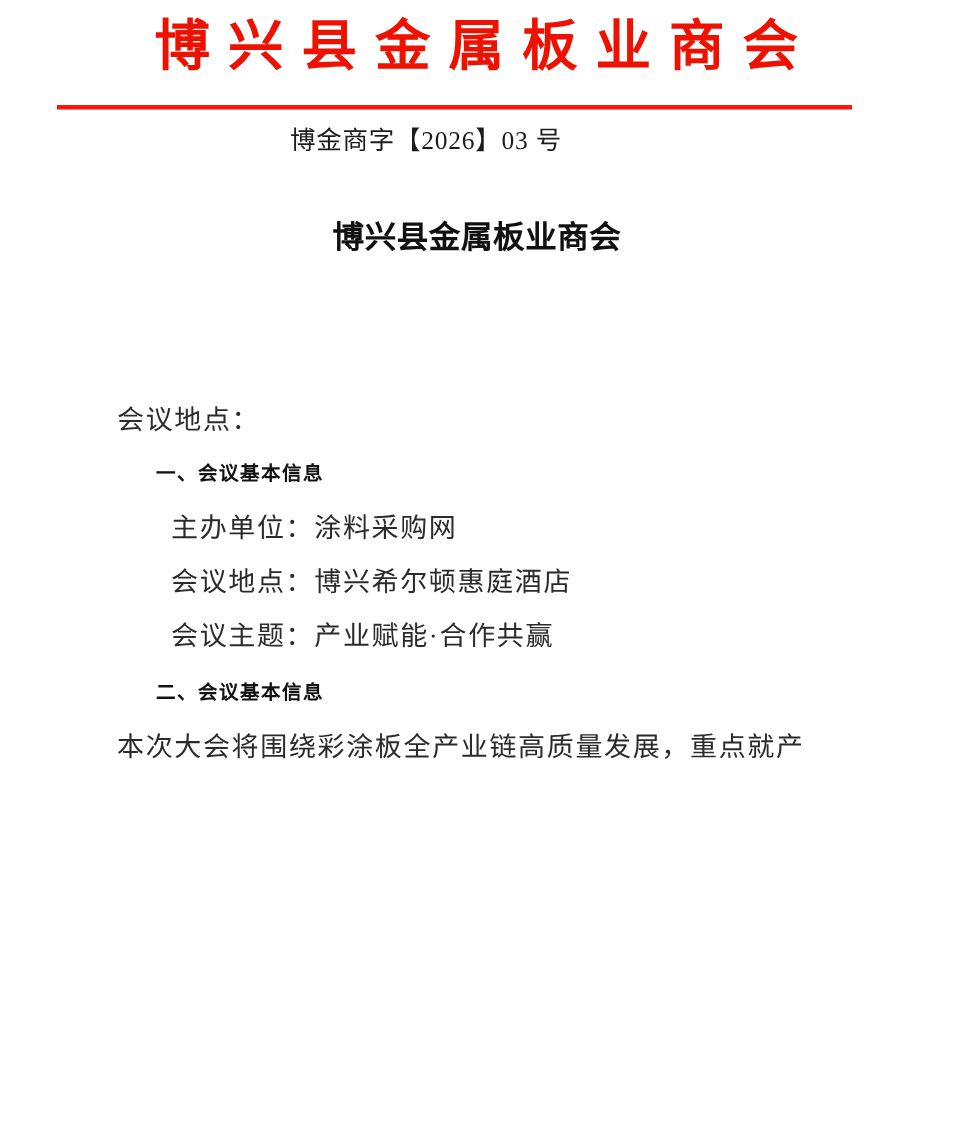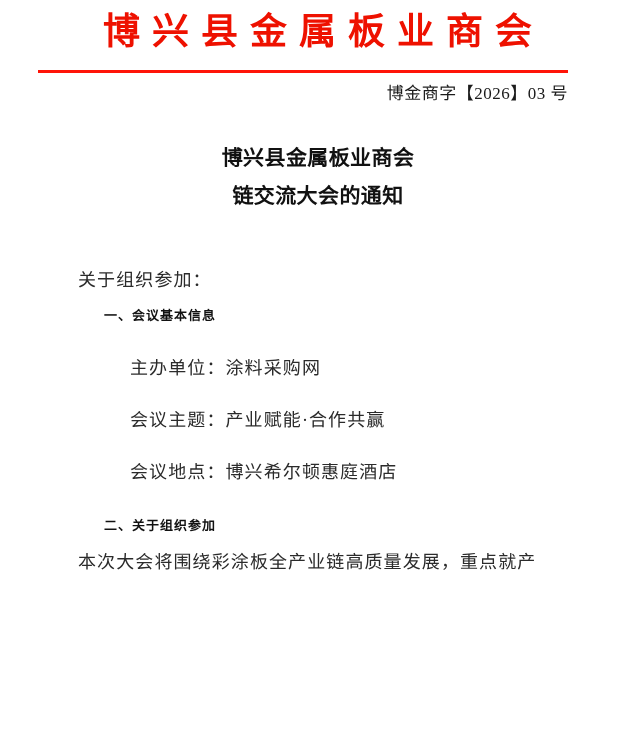--- a/index.html
+++ b/index.html
@@ -54,21 +54,21 @@
     height: 3px;
     background: #ff1408;
   }
 
   
   .doc-number {
     position: absolute;
     top: 81px;
     left: 0;
     width: 568px;
-    text-align: right;
+    text-align: center;
     font-family: "Liberation Serif", "DejaVu Serif", serif;
     font-size: 17px;
     line-height: 26px;
     color: #1c1c1c;
     letter-spacing: 0.5px;
   }
 
   
   .doc-title {
     position: absolute;
@@ -118,21 +118,21 @@
     margin: 0;
     padding-left: 2em;
   }
 
   .info-line {
     font-family: "Liberation Serif", "DejaVu Serif", serif;
     font-size: 18px;
     line-height: 36px;
     color: #2b2b2b;
     letter-spacing: 1.1px;
-    margin: 16px;
+    margin: 0;
     padding-left: 2em;
     white-space: nowrap;
   }
 
   .spacer-sm { height: 2px; }
 </style>
 </head>
 <body>
 
 <div class="page">
@@ -140,35 +140,34 @@
   <div class="letterhead">
     <span class="letterhead-title">博兴县金属板业商会</span>
   </div>
 
   <div class="letterhead-rule"></div>
 
   <div class="doc-number">博金商字【2026】03 号</div>
 
   <div class="doc-title">
     <span class="doc-title-line">博兴县金属板业商会</span>
-    <span class="doc-title-line">链交流大会的通知</span>
   </div>
 
   <div class="body-block">
 
-    <p class="body-text salutation">关于组织参加：</p>
+    <p class="body-text salutation">会议地点：</p>
 
 
     <p class="section-heading">一、会议基本信息</p>
 
     <p class="info-line">主办单位：涂料采购网</p>
+    <p class="info-line">会议地点：博兴希尔顿惠庭酒店</p>
     <p class="info-line">会议主题：产业赋能·合作共赢</p>
-    <p class="info-line">会议地点：博兴希尔顿惠庭酒店</p>
 
     <div class="spacer-sm"></div>
 
-    <p class="section-heading">二、关于组织参加</p>
+    <p class="section-heading">二、会议基本信息</p>
 
     <p class="body-text">本次大会将围绕彩涂板全产业链高质量发展，重点就产</p>
 
   </div>
 
 </div>
 
 </body></html>

